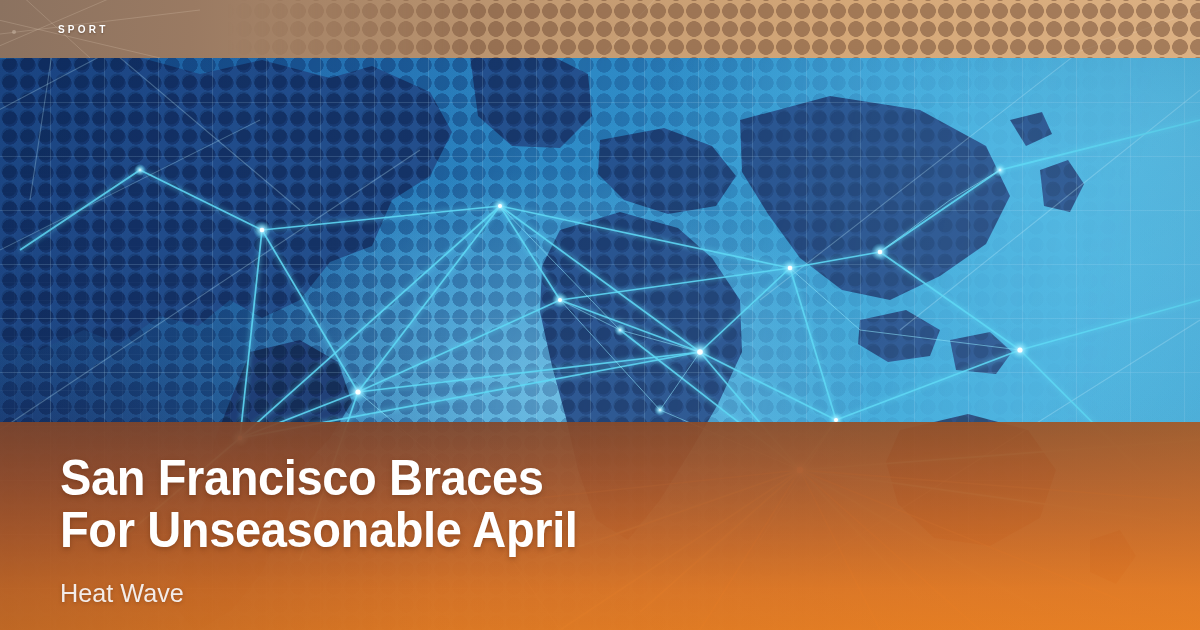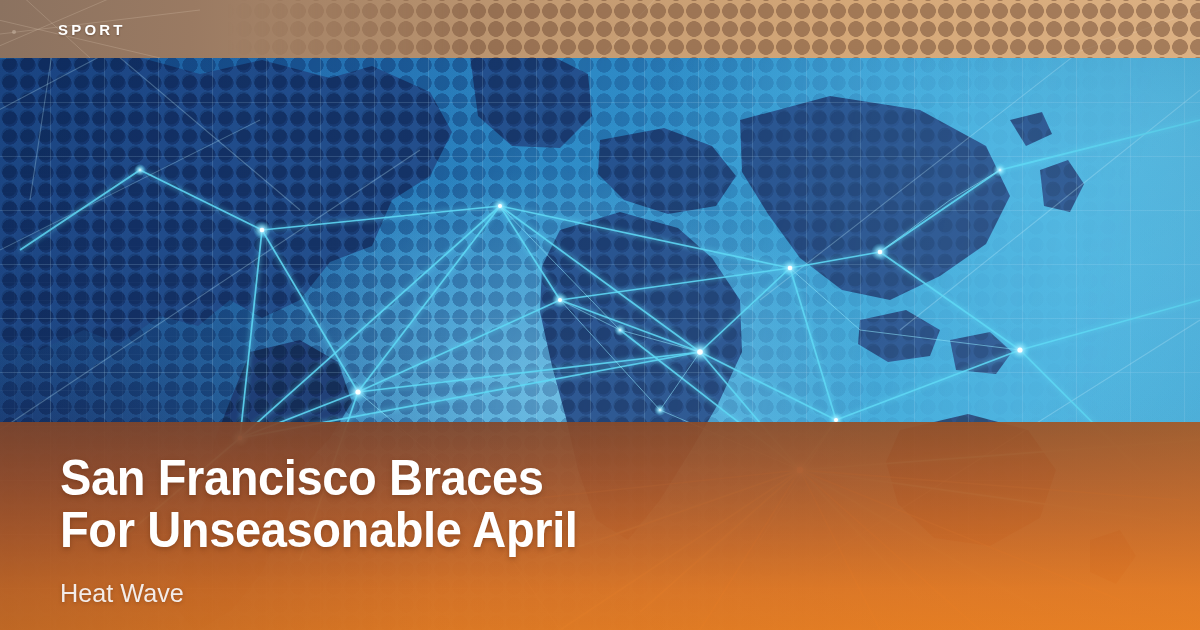--- a/index.html
+++ b/index.html
@@ -78,21 +78,21 @@
     -webkit-mask-image:linear-gradient(90deg,rgba(0,0,0,0) 0%,rgba(0,0,0,0) 19%,rgba(0,0,0,.35) 26%,#000 40%,#000 100%);
     mask-image:linear-gradient(90deg,rgba(0,0,0,0) 0%,rgba(0,0,0,0) 19%,rgba(0,0,0,.35) 26%,#000 40%,#000 100%);
   }
   .topbar .tb-lines{position:absolute;inset:0;opacity:.5;}
   .topbar .tb-lines svg{width:1200px;height:58px;display:block;}
 
   .kicker{
     position:absolute;left:58px;top:0;height:58px;
     display:flex;align-items:center;
     color:#ffffff;
-    font-size:15px;font-weight:bold;
+    font-size:10px;font-weight:bold;
     letter-spacing:3.2px;
     text-shadow:0 1px 2px rgba(70,45,28,.45);
     z-index:6;
   }
 
   
   .orangeband{
     position:absolute;left:0;top:422px;width:1200px;height:208px;
     background:linear-gradient(180deg,
         rgba(126,70,44,.93) 0%,

